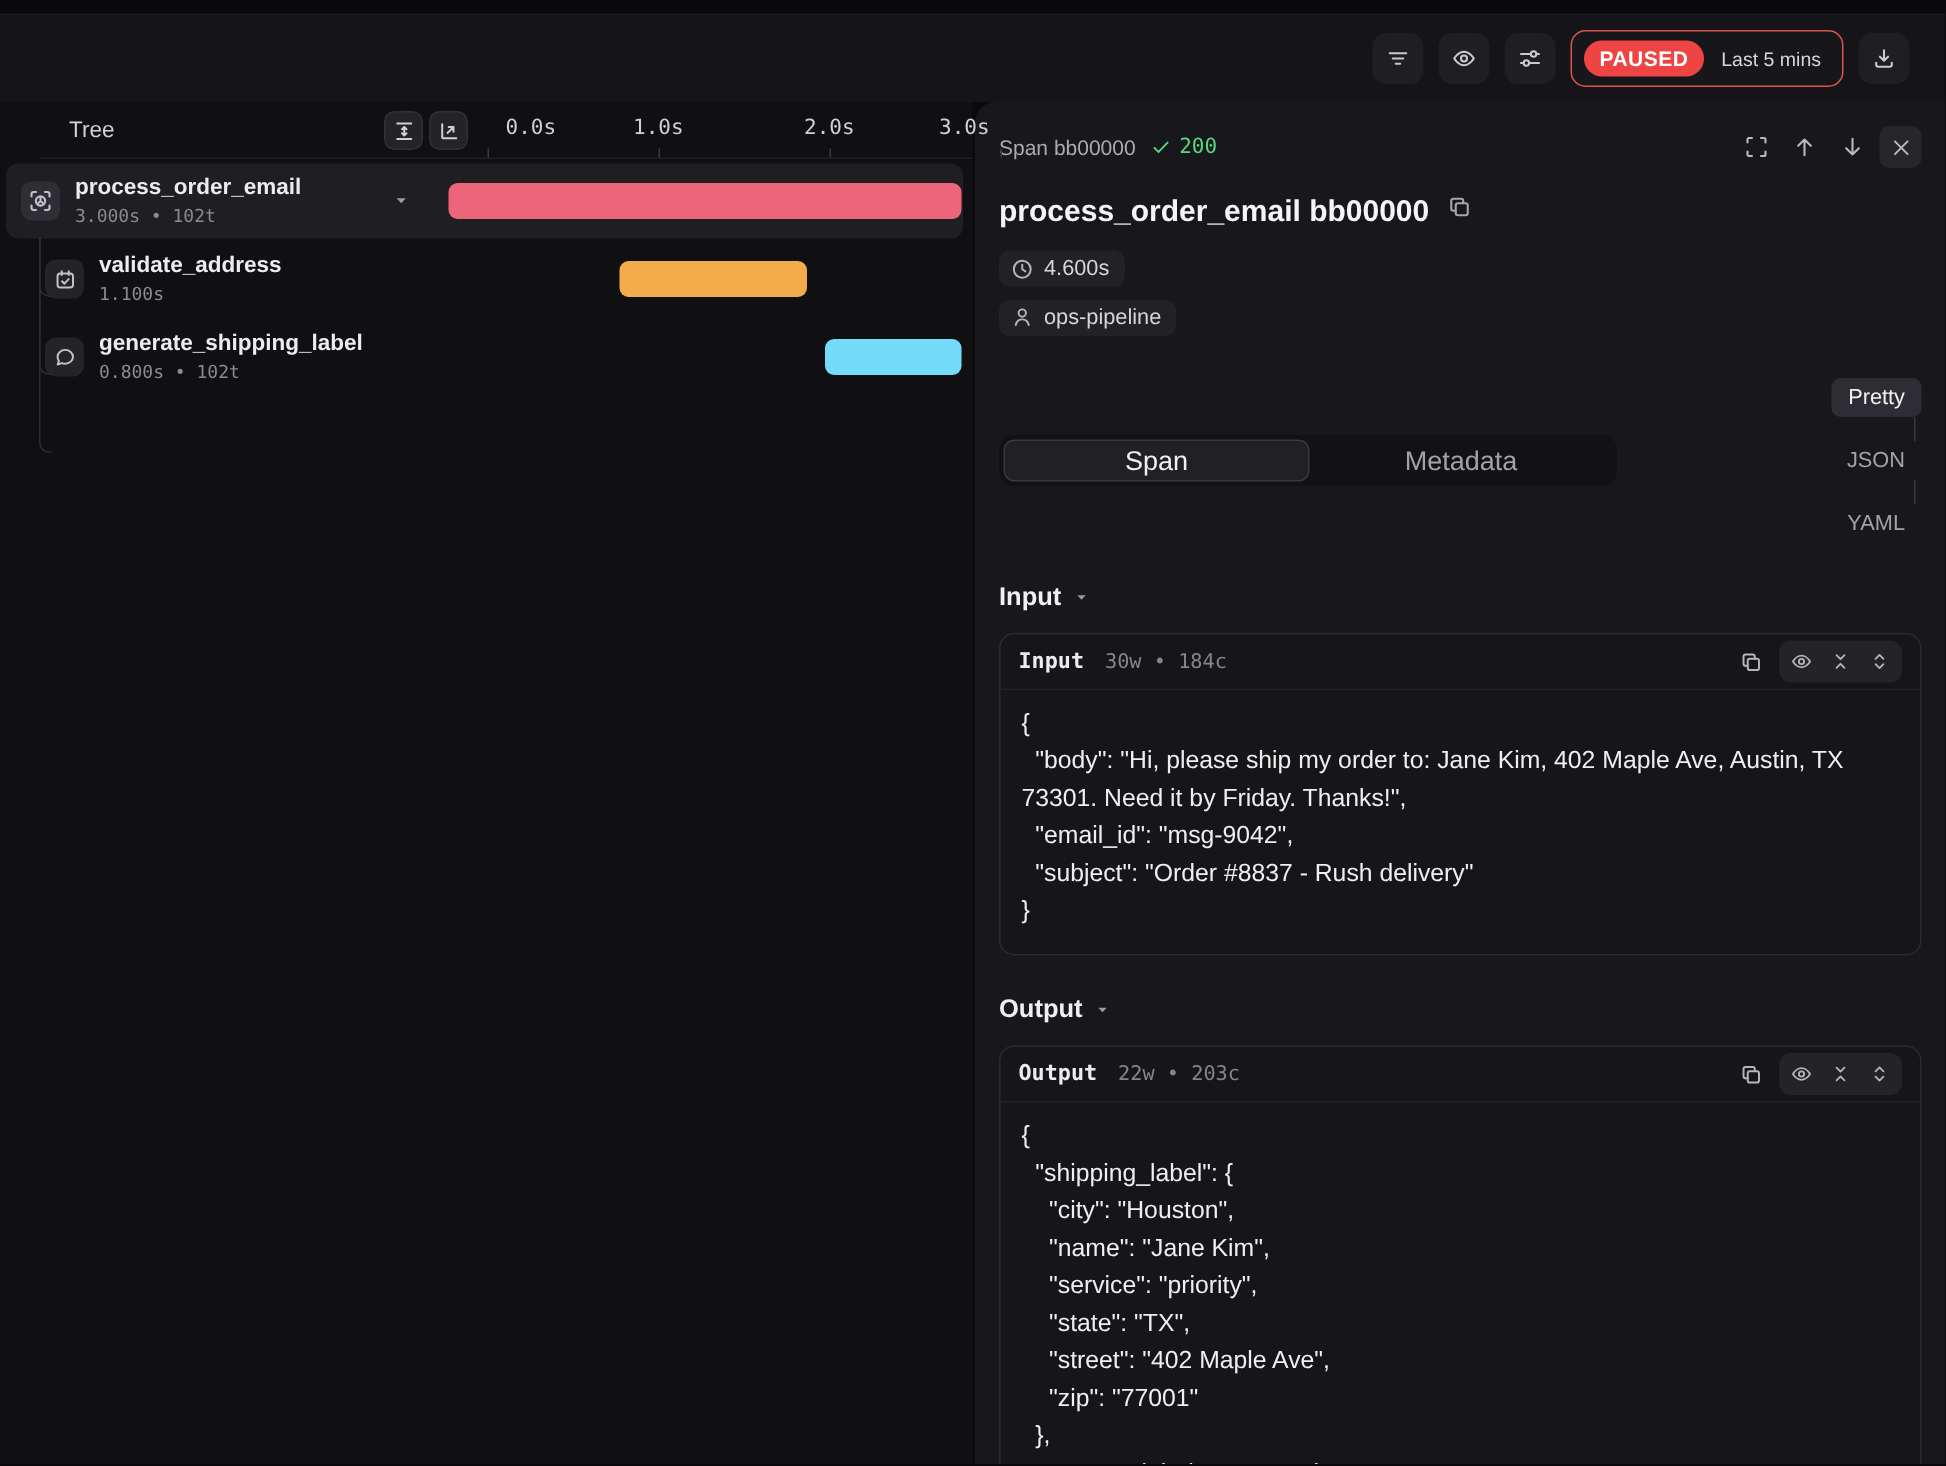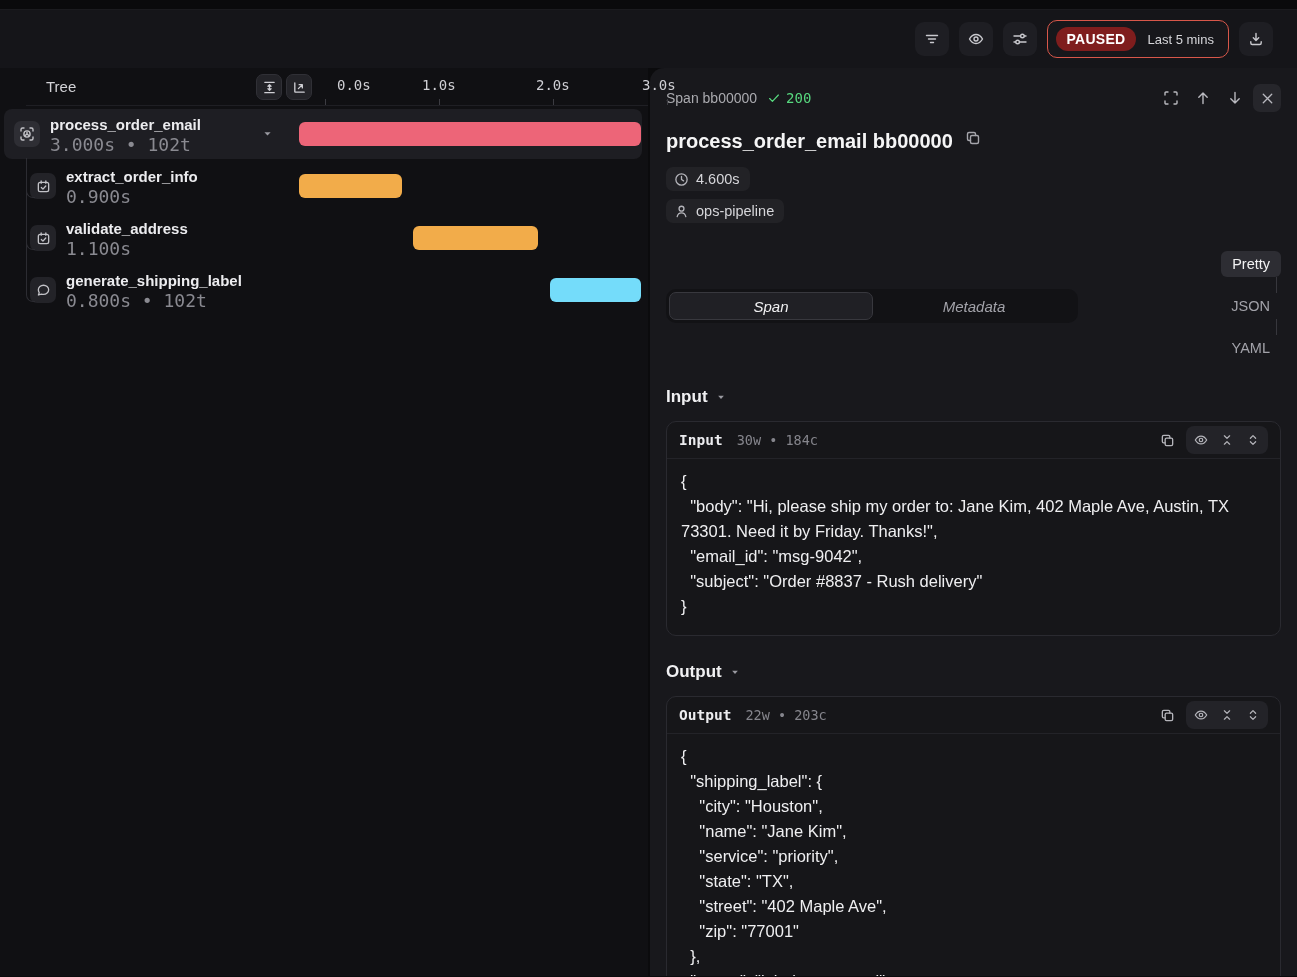--- a/index.html
+++ b/index.html
@@ -9,21 +9,21 @@
   .icon { stroke:currentColor; fill:none; stroke-width:1.4; stroke-linecap:round; stroke-linejoin:round; }
 
   
   .topstrip { height:10px; background:#0a0a0c; border-bottom:1px solid #1b1b1f; }
   .toolbar { height:58px; background:#151519; display:flex; align-items:center;
              justify-content:flex-end; gap:10px; padding-right:24px; }
   .tbtn { width:34px; height:34px; border-radius:9px; background:#1e1e23; color:#c9c9ce;
           display:flex; align-items:center; justify-content:center; cursor:pointer; }
   .pause-btn { height:38px; border:1px solid #d8574a; border-radius:10px; background:#17171b;
                display:flex; align-items:center; gap:12px; padding:0 14px 0 8px; cursor:pointer; }
-  .pause-badge { background:#7f1d1d; color:#ffffff; font-weight:700; font-size:14px;
+  .pause-badge { background:#ef4444; color:#ffffff; font-weight:700; font-size:14px;
                  padding:4px 10px; border-radius:13px; letter-spacing:.3px; }
   .range-label { color:#d6d6da; font-size:13px; }
 
   
   .main { display:flex; height:908px; }
   .left-panel { width:650px; background:#101013; position:relative; border-right:2px solid #0b0b0d; }
   .right-panel { flex:1; background:#18181c; border-top-left-radius:14px; padding:16px 16px 0 16px; overflow:hidden; }
 
   
   .tree-header { height:38px; position:relative; border-bottom:1px solid #1f1f24;
@@ -41,21 +41,21 @@
   .trow { position:relative; height:52px; cursor:pointer; }
   .trow-hl { position:absolute; left:4px; right:4px; top:1px; bottom:1px; border-radius:8px; }
   .trow.selected .trow-hl { background:#1e1e23; }
   .ticon { position:absolute; top:13px; width:26px; height:26px; border-radius:7px;
            background:#232328; color:#c2c2c7; display:flex; align-items:center; justify-content:center; }
   .trow.selected .ticon { background:#2e2e34; }
   .t0 .ticon { left:14px; } .t1 .ticon { left:30px; }
   .tlabels { position:absolute; top:7px; }
   .t0 .tlabels { left:50px; } .t1 .tlabels { left:66px; }
   .tname { font-size:15px; font-weight:600; color:#ececef; line-height:20px; }
-  .tmeta { font-family:"DejaVu Sans Mono", monospace; font-size:18px; color:#8a8a91; line-height:19px; }
+  .tmeta { font-family:"DejaVu Sans Mono", monospace; font-size:12px; color:#8a8a91; line-height:19px; }
   .row-caret { position:absolute; left:262px; top:20px; color:#9a9aa1; }
   .bar { position:absolute; top:14px; height:24px; border-radius:6px; }
   .connector { position:absolute; border-left:1px solid #2c2c32; border-bottom:1px solid #2c2c32;
                border-bottom-left-radius:7px; width:9px; height:40px; left:26px; pointer-events:none; }
 
   
   .dp-head { display:flex; align-items:center; }
   .crumb { font-size:14px; color:#aaaaaf; }
   .status-wrap { display:flex; align-items:center; gap:5px; margin-left:10px; }
   .status-code { font-family:"DejaVu Sans Mono", monospace; font-size:14px; }
@@ -70,21 +70,21 @@
 
   .chip-row { margin-top:14px; }
   .chip { display:inline-flex; align-items:center; gap:7px; background:#222226;
           border-radius:7px; padding:4px 10px 4px 8px; font-size:14.5px; color:#d6d6da; }
   .chip .cicon { color:#b4b4ba; }
 
   .tabs-row { display:flex; align-items:center; margin-top:28px; }
   .seg { flex:1; max-width:412px; background:#121215; border-radius:10px; padding:3px;
          display:flex; margin-right:18px; }
   .seg-item { flex:1; height:28px; display:flex; align-items:center; justify-content:center;
-              font-size:15px; color:#a2a2a9; border-radius:7px; cursor:pointer;font-style:italic; }
+              font-size:18px; color:#a2a2a9; border-radius:7px; cursor:pointer; }
   .seg-item.active { background:#202025; border:1px solid #38383e; color:#f0f0f2; }
   .fmt-group { margin-left:auto; display:flex; align-items:flex-end;flex-direction:column; }
   .fmt-item { font-size:14.5px; color:#a2a2a9; padding:5px 11px; border-radius:6px; cursor:pointer; }
   .fmt-item.active { background:#2d2d33; color:#f2f2f3; }
   .fmt-sep { width:1px; height:16px; background:#37373d; margin:0 4px; }
 
   .sec-heading { display:flex; align-items:center; gap:8px; margin-top:26px; cursor:pointer; }
   .sec-heading .h { font-size:17px; font-weight:600; color:#f0f0f2; }
   .sec-caret { color:#9a9aa1; }
 
@@ -158,21 +158,21 @@
       <div class="th-btn" style="left:260px;">
         <span>
             <svg class="icon" width="15" height="15" viewBox="0 0 16 16">
               <path d="M3 3v9.5c0 .3.2.5.5.5H13M6.8 9.2l4.2-4.2M11 8.4V5h-3.4"></path>
             </svg>
           </span>
       </div>
       <span class="axis-label" style="left:311px;">0.0s</span>
       <span class="axis-label" style="left:396px;">1.0s</span>
       <span class="axis-label" style="left:510px;">2.0s</span>
-      <span class="axis-label" style="left:616px;">3.0s</span>
+      <span class="axis-label" style="left:600px;">3.0s</span>
       <span class="tick" style="left:299px;"></span>
       <span class="tick" style="left:413px;"></span>
       <span class="tick" style="left:527px;"></span>
       <span class="tick" style="left:641px;"></span>
     </div>
 
     <div class="tree-body">
 
       <div class="trow t0 selected">
         <div class="trow-hl"></div>
@@ -188,34 +188,20 @@
           <div class="tmeta">3.000s • 102t</div>
         </div>
         <span class="row-caret">
             <svg width="11" height="11" viewBox="0 0 16 16">
               <path d="M3.5 6h9L8 11z" fill="currentColor"></path>
             </svg>
           </span>
         <div class="bar" style="left: 299px; width: 342px; background: rgb(237, 101, 120);"></div>
       </div>
 
-      <div class="trow t1">
-        <div class="trow-hl"></div>
-        <div class="ticon">
-          <svg class="icon" width="15" height="15" viewBox="0 0 16 16">
-              <rect x="2.5" y="3.5" width="11" height="10" rx="2"></rect>
-              <path d="M5.5 2v2.6M10.5 2v2.6M5.7 9.1l1.7 1.7 3-3.3"></path>
-            </svg>
-        </div>
-        <div class="tlabels">
-          <div class="tname">extract_order_info</div>
-          <div class="tmeta">0.900s</div>
-        </div>
-        <div class="bar" style="left: 299px; width: 102.6px; background: rgb(242, 172, 74);"></div>
-      </div>
 
       <div class="trow t1">
         <div class="trow-hl"></div>
         <div class="ticon">
           <svg class="icon" width="15" height="15" viewBox="0 0 16 16">
               <rect x="2.5" y="3.5" width="11" height="10" rx="2"></rect>
               <path d="M5.5 2v2.6M10.5 2v2.6M5.7 9.1l1.7 1.7 3-3.3"></path>
             </svg>
         </div>
         <div class="tlabels">

